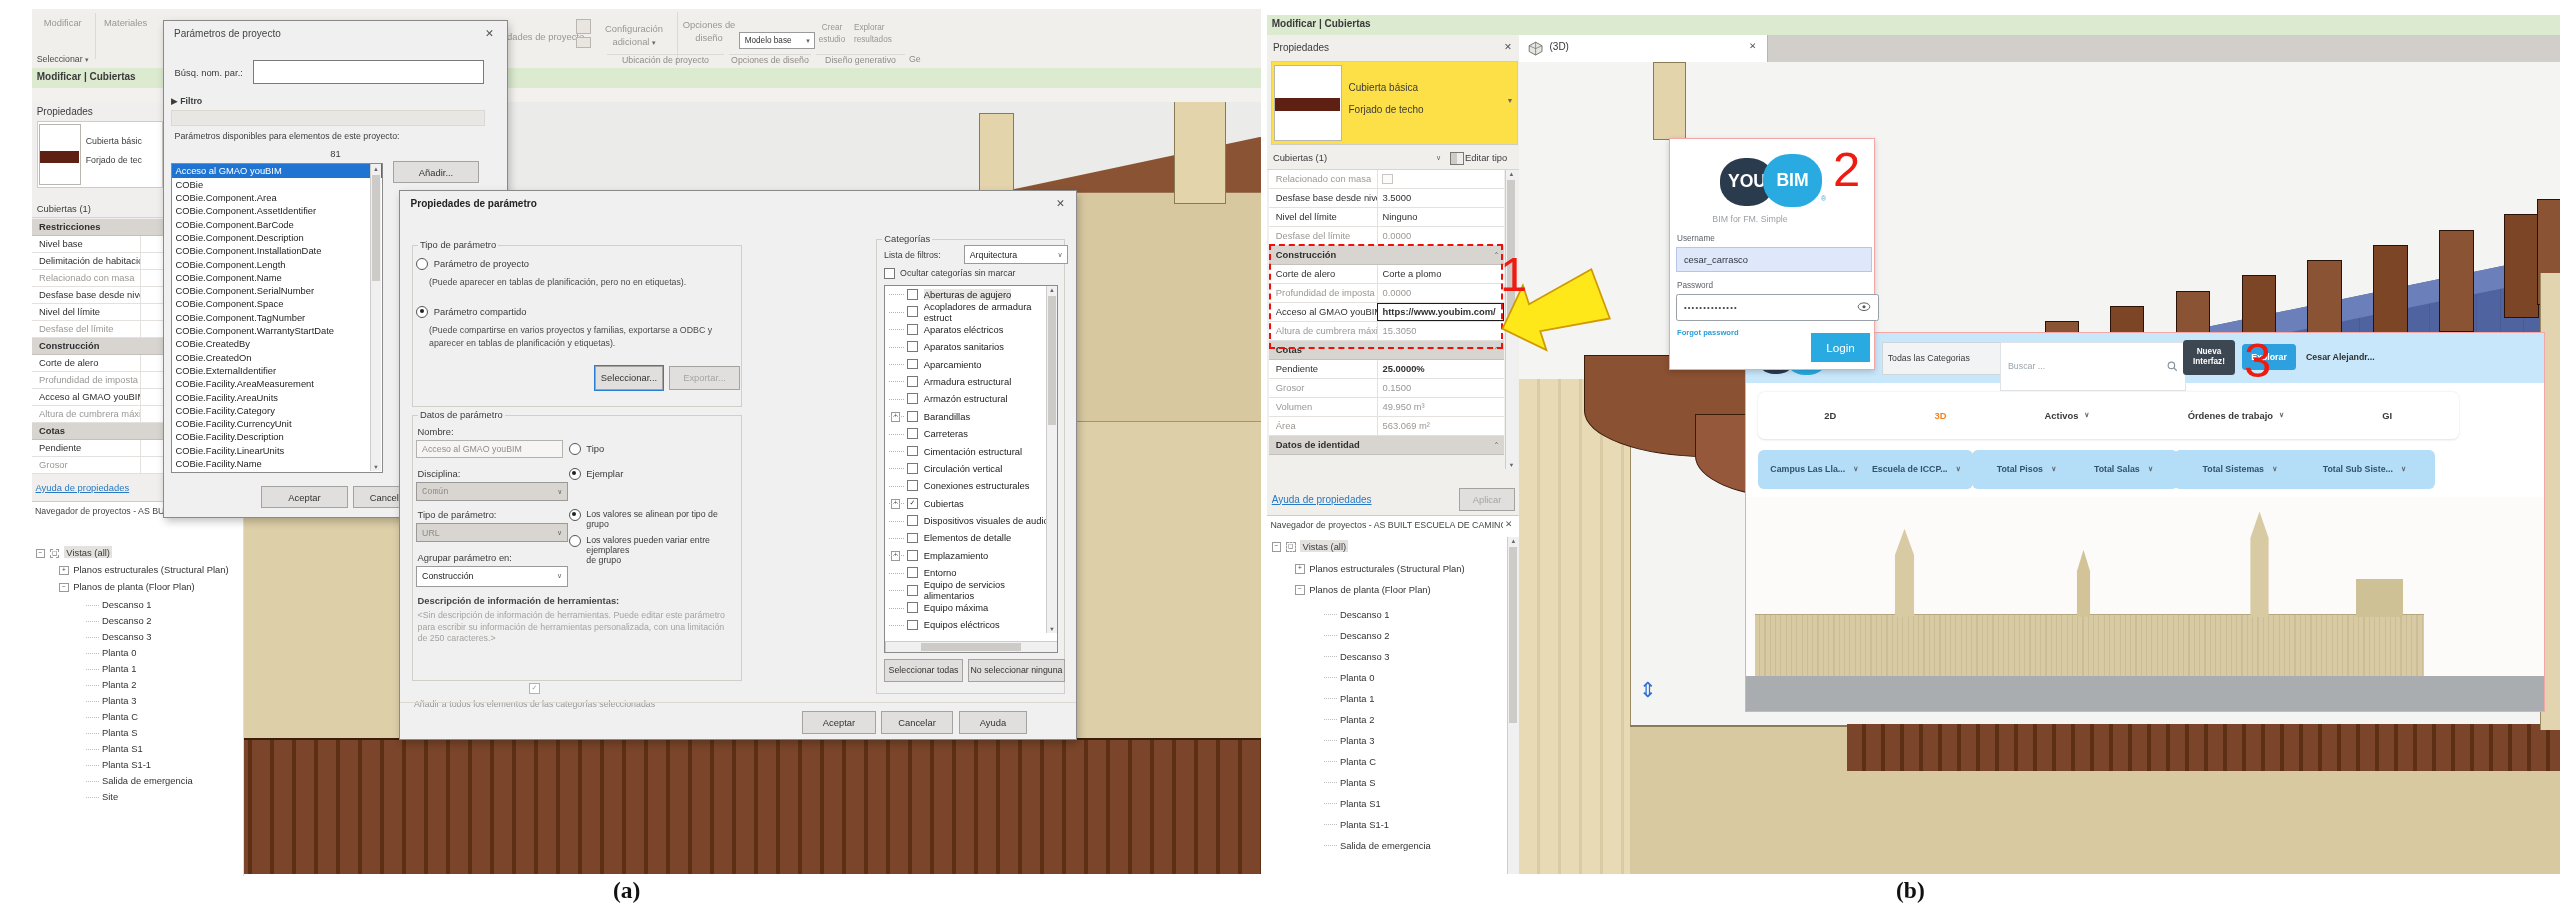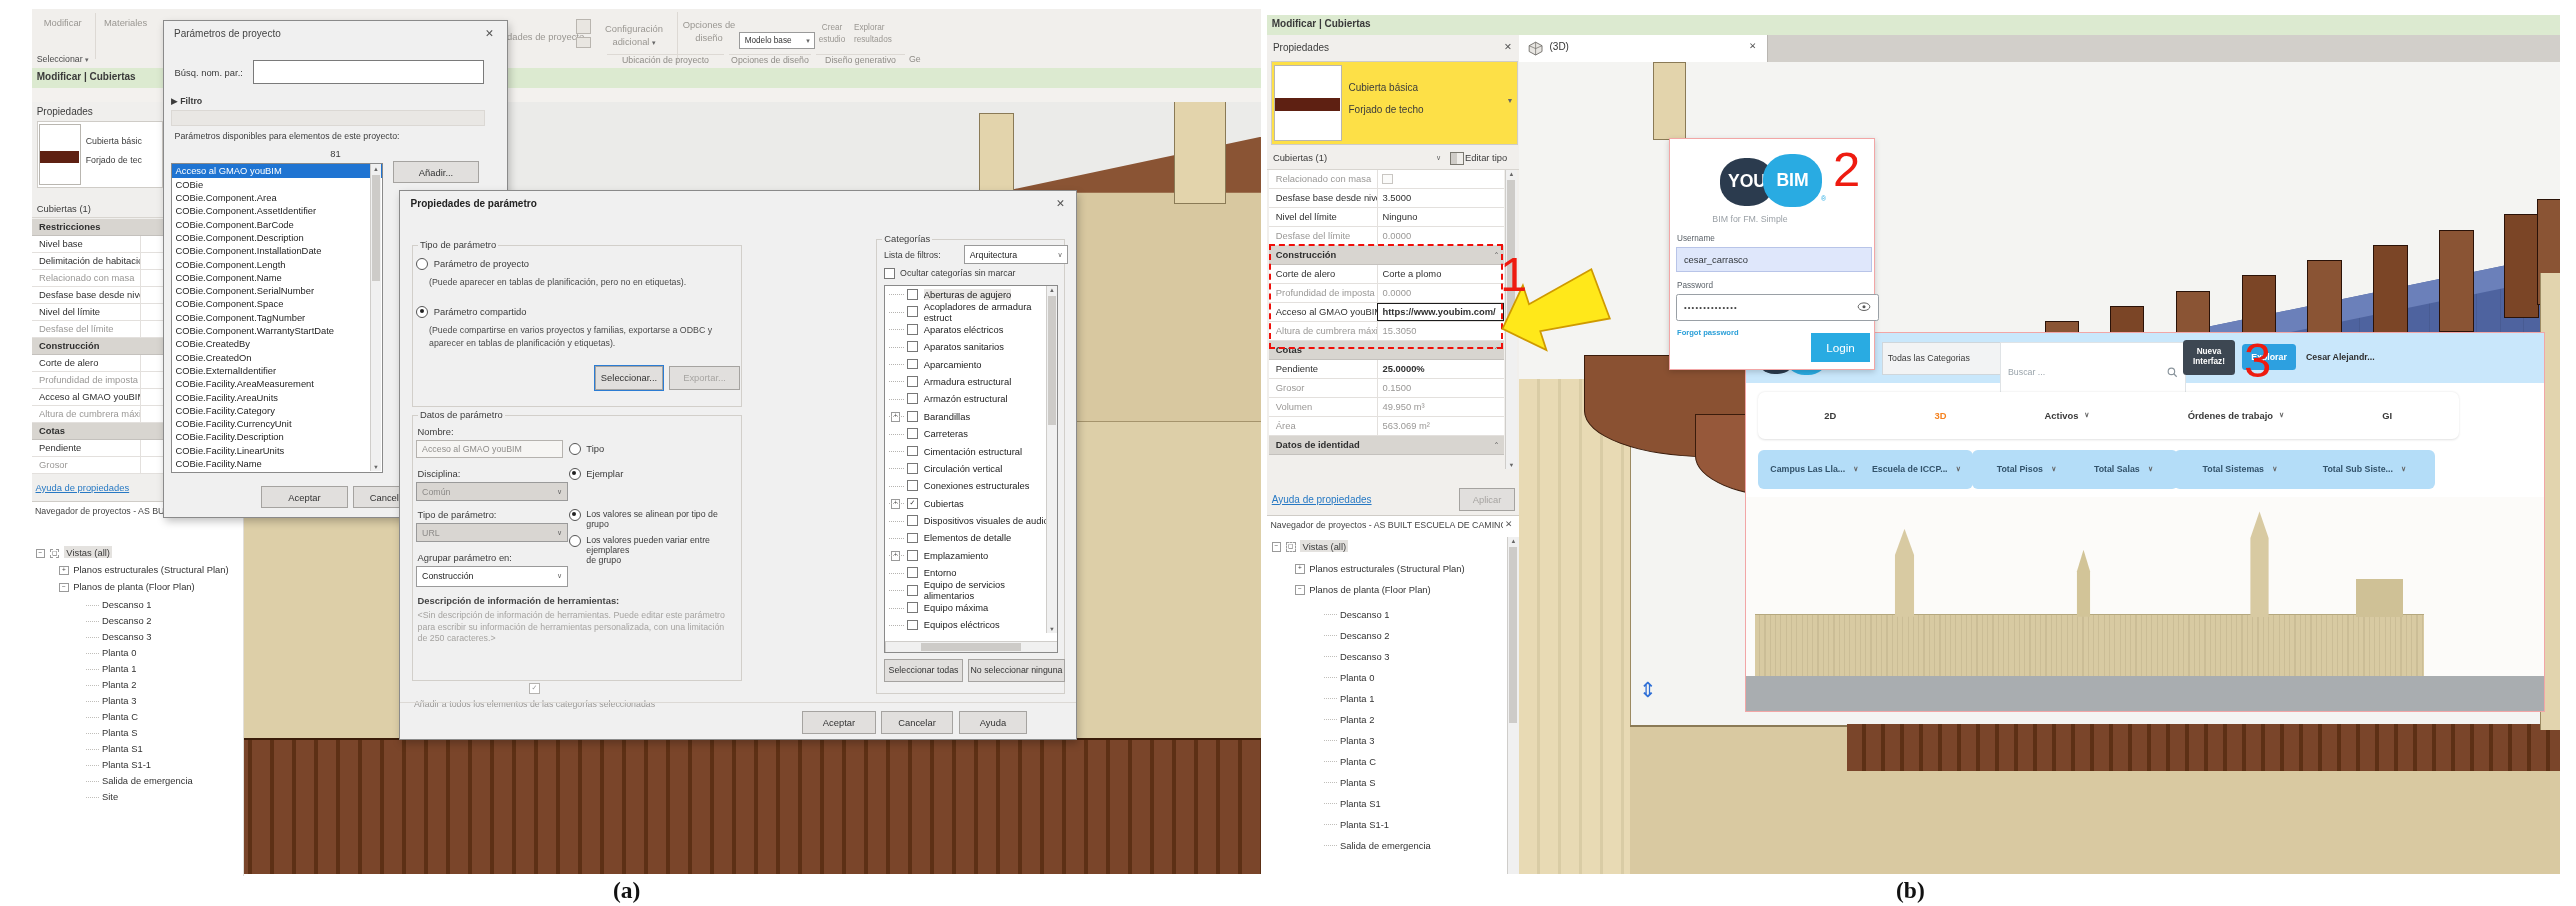--- a/index.html
+++ b/index.html
@@ -283,21 +283,21 @@
     <div class="abs inputbox nowrap" style="left:16.4px;top:249px;width:140px;height:16.4px;background:#f6f5f3;color:#8f8d8a;font-size:8.8px;line-height:16.4px;padding-left:4.7px;border-color:#b5b2ae;">Acceso al GMAO youBIM</div>
     <div class="abs" style="left:169px;top:252px;display:flex;gap:5.3px;align-items:center;">
         <span class="radio"></span>
         <span style="font-size:9.4px;">Tipo</span>
       </div>
     <div class="abs" style="left:17.6px;top:277px;font-size:9.4px;">Disciplina:</div>
     <div class="abs" style="left:169px;top:277px;display:flex;gap:5.3px;align-items:center;">
         <span class="radio sel"></span>
         <span style="font-size:9.4px;">Ejemplar</span>
       </div>
-    <div class="abs drop dis" style="left:16.4px;top:291px;width:140px;height:17.6px;">
+    <div class="abs drop dis" style="left:16.4px;top:291px;width:140px;height:17.6px;font-family:Liberation Mono, monospace;">
         <span>Común</span>
         <span class="caret">∨</span>
       </div>
     <div class="abs" style="left:17.6px;top:318px;font-size:9.4px;">Tipo de parámetro:</div>
     <div class="abs drop dis" style="left:16.4px;top:332px;width:140px;height:17.6px;">
         <span>URL</span>
         <span class="caret">∨</span>
       </div>
     <div class="abs" style="left:169px;top:318px;display:flex;gap:5.3px;align-items:flex-start;width:158px;">
         <span class="radio sel"></span>
@@ -633,21 +633,21 @@
           <span>YOU</span>
         </div>
       <div class="blob abs" style="left:40px;top:5.9px;width:41px;height:36px;background:#29abe2;font-size:11.7px;z-index:2;">
           <span>BIM</span>
         </div>
       <div class="abs" style="left:87px;top:17.6px;font-size:6.5px;color:#7f8a94;line-height:7.6px;"><span>BIM for FM</span><br><span>Simple</span></div>
       <div class="abs drop" style="left:136px;top:9.4px;width:117px;height:30.5px;border:0.6px solid #cfd6db;background:#f2f3f4;">
           <span style="font-size:8.8px;color:#3a3a3a;">Todas las Categorias</span>
           <span class="caret">∨</span>
         </div>
-      <div class="abs" style="left:254px;top:9.4px;width:170px;height:30.5px;background:#fff;border:0.6px solid #dfe3e6;display:flex;align-items:center;justify-content:space-between;padding:14px 7px;">
+      <div class="abs" style="left:254px;top:9.4px;width:170px;height:30.5px;background:#fff;border:0.6px solid #dfe3e6;display:flex;align-items:center;justify-content:space-between;padding:8px 7px;">
         <span style="color:#9aa4ab;font-size:8.8px;">Buscar ...</span>
         <svg width="10.6" height="10.6" viewBox="0 0 18 18">
             <circle cx="7.5" cy="7.5" r="5.5" fill="none" stroke="#8a949c" stroke-width="2"></circle>
             <line x1="11.5" y1="11.5" x2="16.5" y2="16.5" stroke="#8a949c" stroke-width="2"></line>
           </svg>
       </div>
       <div class="abs" style="left:437px;top:7px;width:52px;height:35px;background:#3d4752;border-radius:3.5px;color:#fff;font-size:8.2px;font-weight:bold;display:flex;flex-direction:column;align-items:center;justify-content:center;line-height:10px;">
           <span>Nueva</span>
           <span>Interfaz!</span>
         </div>

